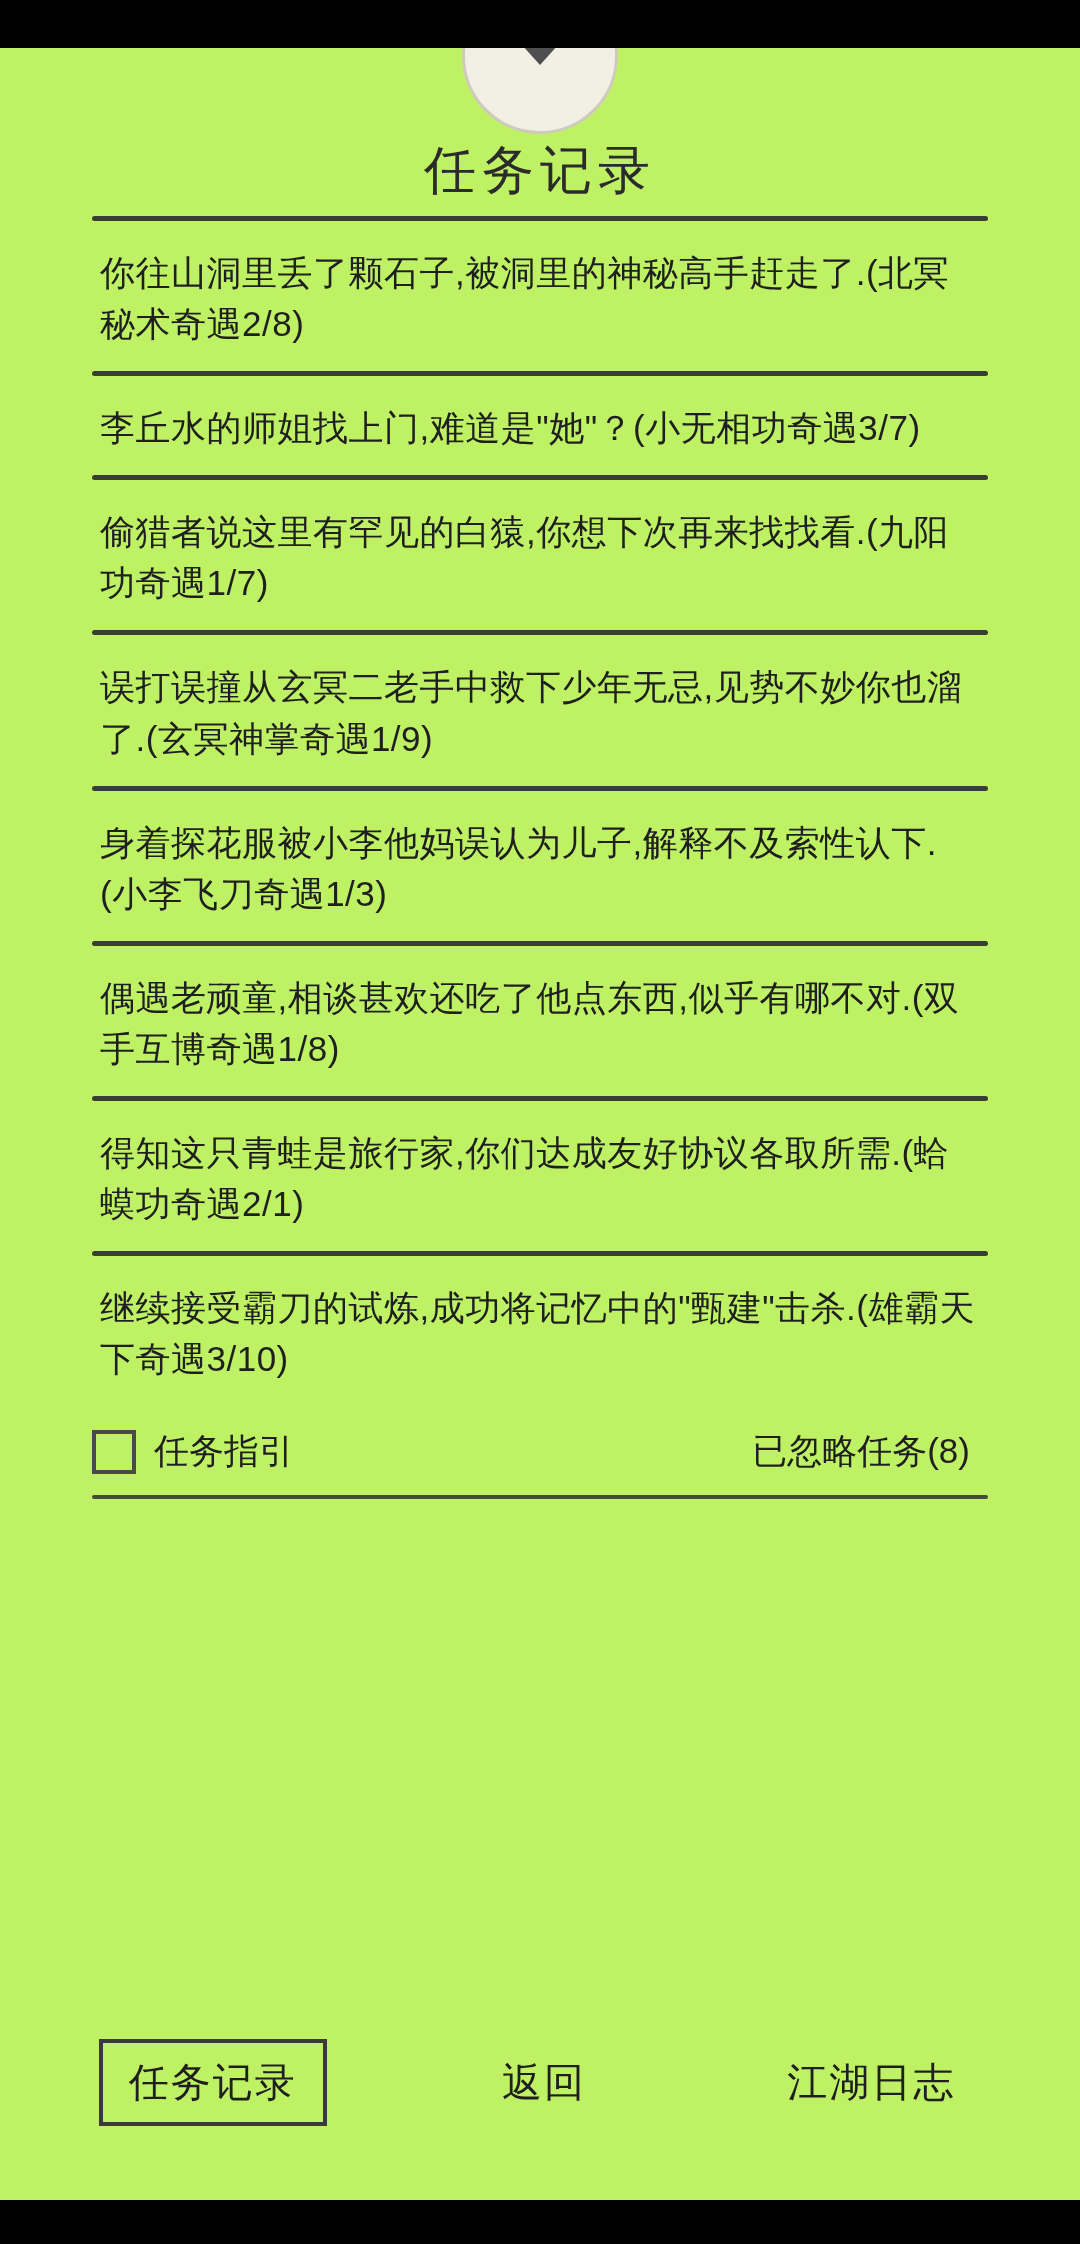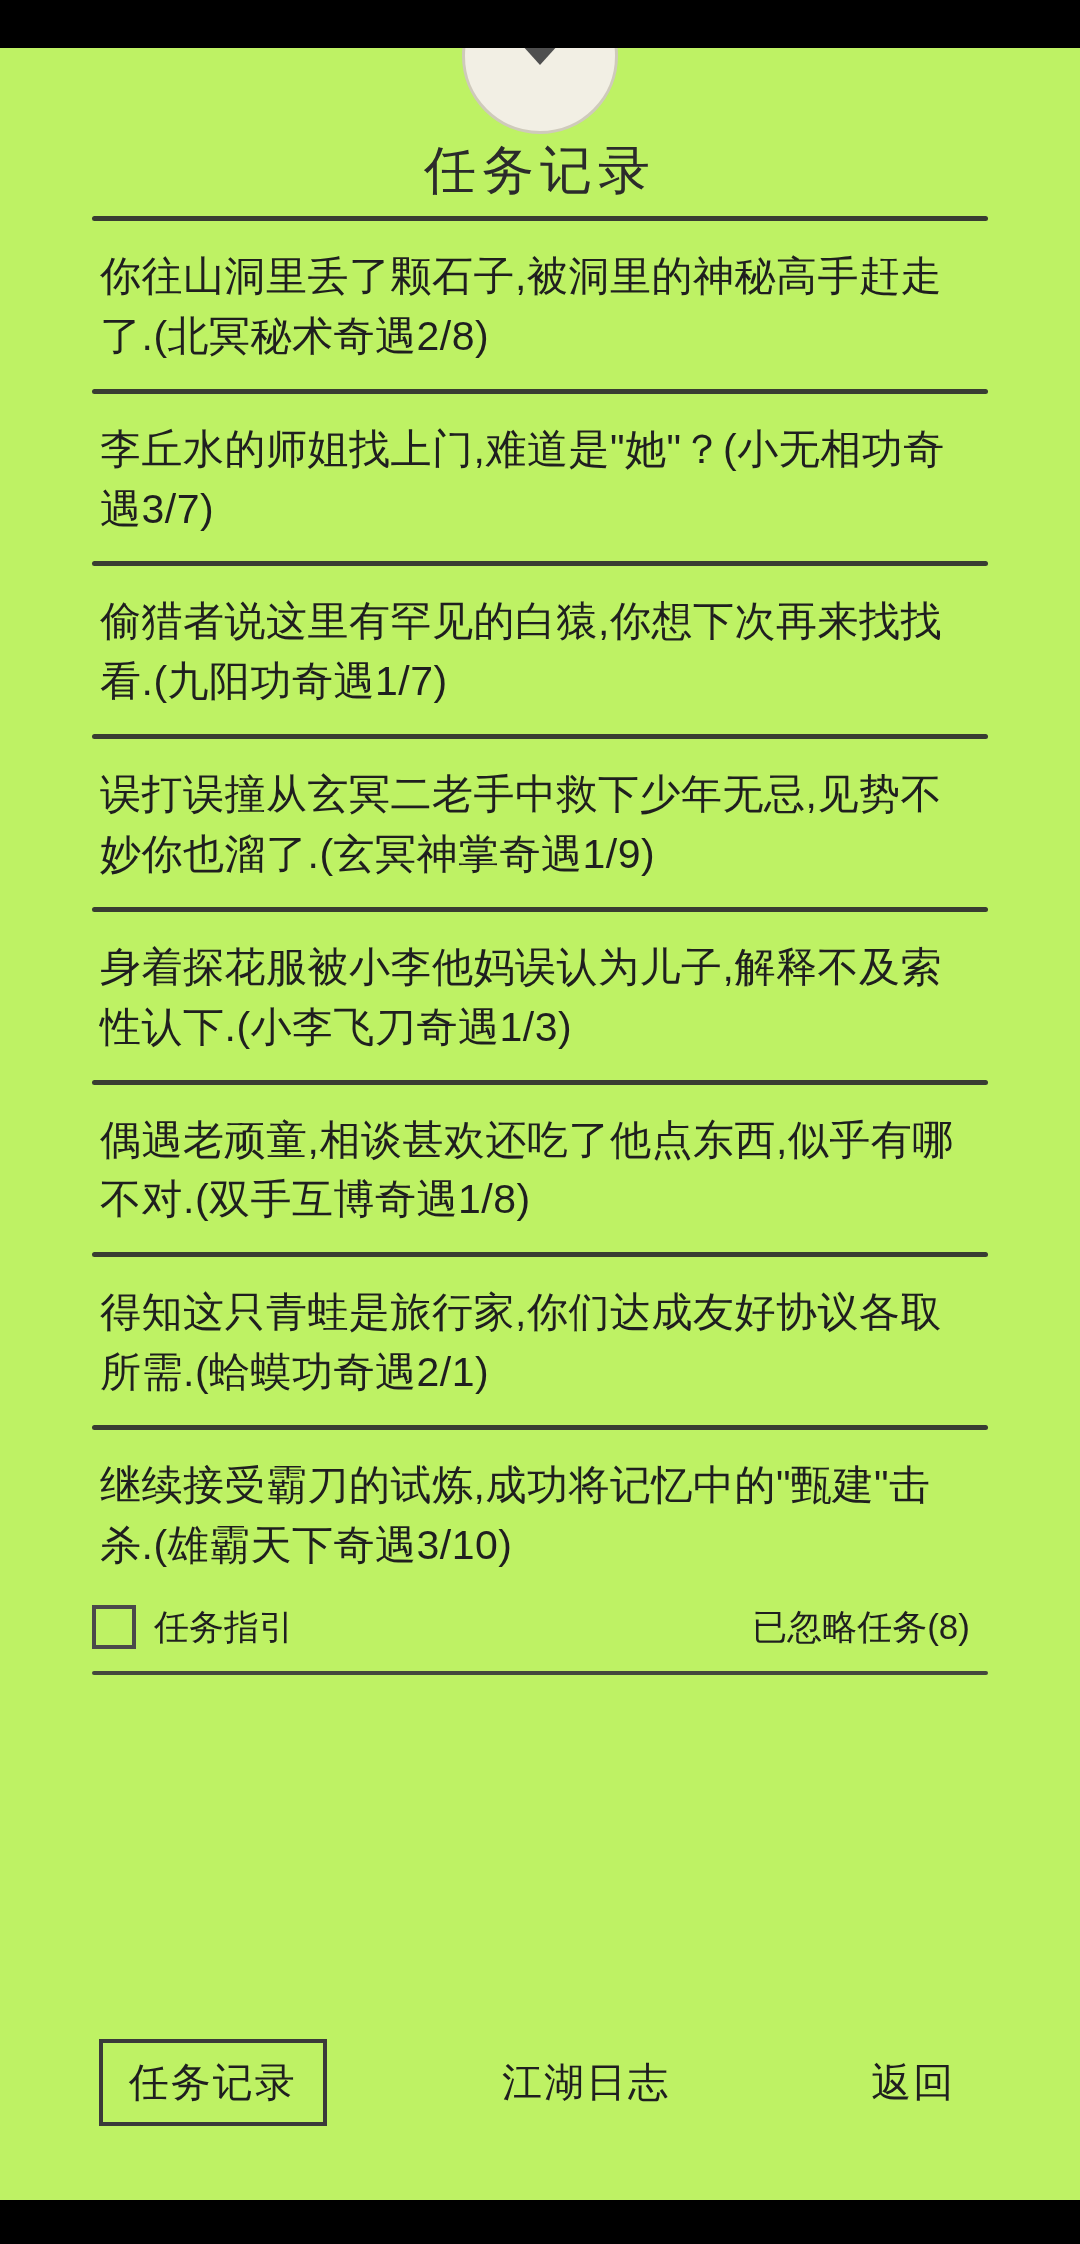--- a/index.html
+++ b/index.html
@@ -92,29 +92,29 @@
     opacity: 0.92;
   }
   .divider.thin {
     height: 4px;
     background: #3a3a3a;
   }
   .entry {
     width: 880px;
     margin: 0 auto;
     padding: 26px 6px 22px 6px;
-    font-size: 41px;
+    font-size: 35px;
     line-height: 1.46;
     color: #1f1f1f;
     letter-spacing: 0.5px;
   }
   .footer-row {
     width: 896px;
-    margin: 0 auto;
-    padding: 6px 0 20px 0;
+    margin: 16px auto;
+    padding: 6px 0 4px 0;
     display: flex;
     align-items: center;
     justify-content: space-between;
   }
   .guide {
     display: flex;
     align-items: center;
     gap: 18px;
   }
   .checkbox {
@@ -201,20 +201,20 @@
           <div class="guide-label">任务指引</div>
         </div>
         <div class="ignored">已忽略任务(8)</div>
       </div>
 
       <div class="divider thin"></div>
     </div>
 
     <div class="bottom-nav">
       <div class="nav-btn selected">任务记录</div>
+      <div class="nav-btn">返回</div>
       <div class="nav-btn">江湖日志</div>
-      <div class="nav-btn">返回</div>
     </div>
 
   </div>
 
   <div class="bar-bottom"></div>
 </div>
 
 </body></html>

